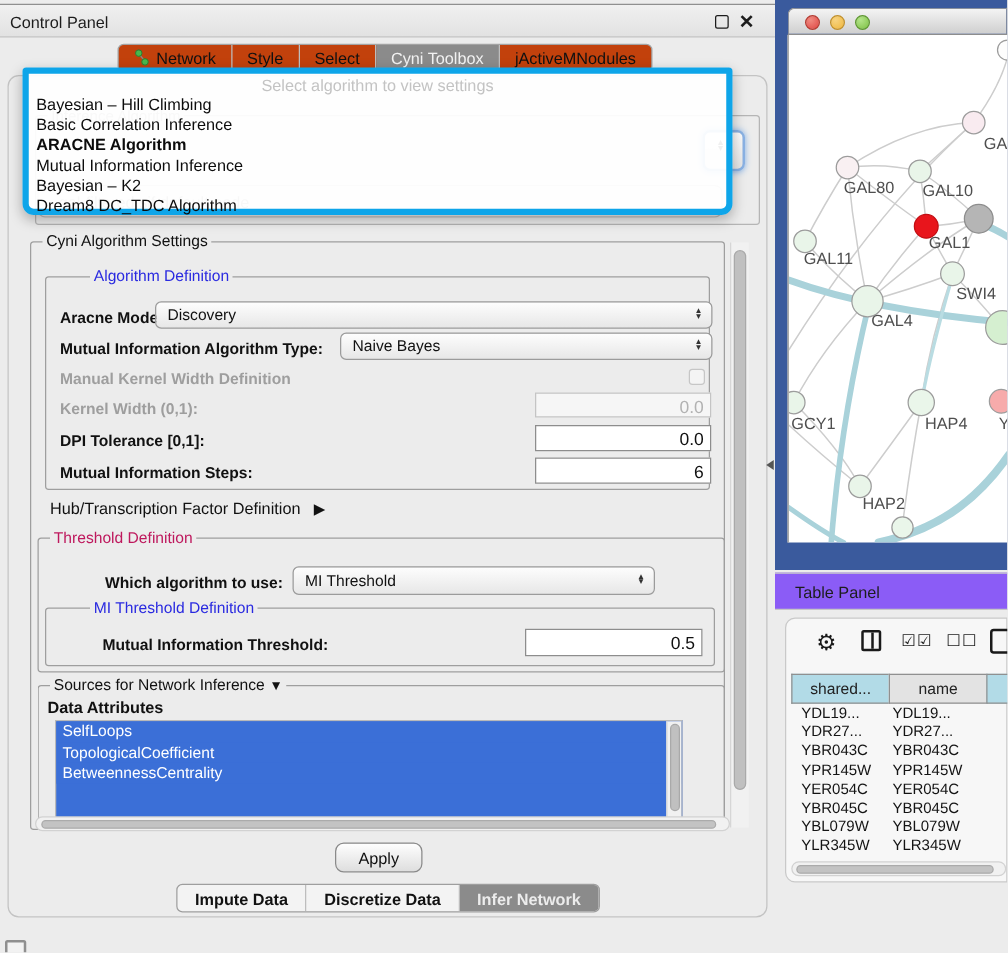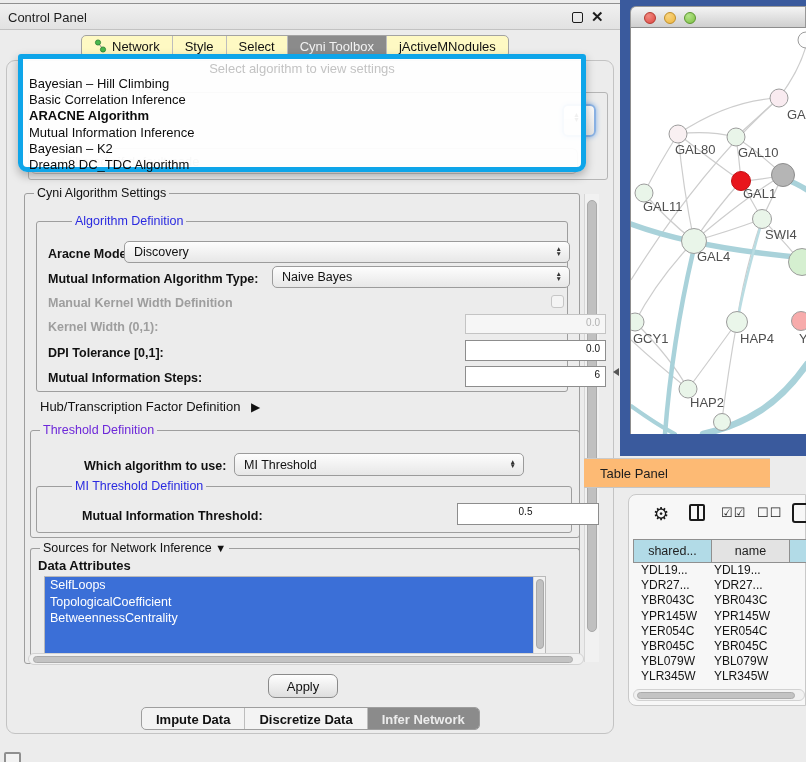--- a/index.html
+++ b/index.html
@@ -10,21 +10,21 @@
   
   .titlebar{left:0;top:3px;width:620px;height:27px;background:linear-gradient(#f0f0f0,#e2e2e2);
     border-top:1px solid #8f8f8f;border-bottom:1px solid #c2c2c2;}
   .titlebar .wtitle{position:absolute;left:8px;top:6px;font-size:13px;color:#1d1d1d;}
   .float-btn{position:absolute;left:572px;top:8px;width:11px;height:11px;border:1.6px solid #1c1c1c;border-radius:2px;}
   .close-btn{position:absolute;left:591px;top:4px;font-size:15px;font-weight:bold;color:#1c1c1c;}
 
   .mainpanel{left:6px;top:60px;width:608px;height:674px;background:#ececec;border:1px solid #c3c3c3;border-radius:9px;}
 
   
-  .tabbar{left:81px;top:35px;height:23px;display:flex;border:1px solid #a3a3a3;border-radius:5px;background:#fef9c3;overflow:hidden;z-index:5;}
+  .tabbar{left:94px;top:35px;height:23px;display:flex;border:1px solid #a3a3a3;border-radius:5px;background:#c2410c;overflow:hidden;z-index:5;}
   .tab{padding:3px 12px 0 12px;font-size:13px;color:#111;border-right:1px solid #bdbdbd;display:flex;align-items:flex-start;gap:5px;height:100%;}
   .tab:last-child{border-right:none;}
   .tab.sel{background:#8b8b8b;color:#f2f2f2;}
 
   
   .ghost-group{left:28px;top:92px;width:580px;height:88px;border:1px solid #b5b5b5;border-radius:3px;}
   .ghost-label{left:38px;top:86px;font-size:12px;color:#9a9a9a;background:#ececec;padding:0 3px;}
   .ghost-combo{left:562px;top:104px;width:34px;height:33px;border:2px solid #8ab2e4;border-radius:6px;
     background:linear-gradient(#fdfdfd,#e6e6e6);box-shadow:0 0 5px #7fb0ea;z-index:1;}
   .ghost-table{left:30px;top:148px;width:548px;height:26px;border:1px solid #c2c2c2;border-radius:6px;background:#f2f2f2;}
@@ -33,28 +33,28 @@
   
   .popup{left:18px;top:54px;width:568px;height:118px;background:rgba(255,255,255,0.93);
     border:5px solid #0ea5e9;border-radius:3px 3px 9px 9px;box-shadow:0 4px 10px rgba(0,0,0,0.28);z-index:6;}
   .popup .hint{text-align:center;font-size:13px;color:#c3c3c3;margin-top:2px;}
   .popup .item{font-size:13px;color:#0c0c0c;line-height:16.2px;padding-left:6px;}
   .popup .item.bold{font-weight:bold;}
 
   
   .group{border:1px solid #9e9e9e;border-radius:3px;}
   .gtitle{position:absolute;top:-8px;left:9px;font-size:12.5px;background:#ececec;padding:0 3px;white-space:nowrap;}
-  .blue{color:#2a2ae0;margin-left:26px;} .green{color:#6d28d9;} .blk{color:#111;}
+  .blue{color:#2a2ae0;margin-left:26px;} .green{color:#be185d;} .blk{color:#111;}
   .lbl{font-size:12.5px;font-weight:bold;color:#111;white-space:nowrap;}
   .lbl.dis{color:#9e9e9e;}
   .combo{border:1px solid #9b9b9b;border-radius:5px;background:linear-gradient(#fdfdfd,#e7e7e7);
     font-size:12.5px;color:#111;display:flex;align-items:center;padding-left:9px;}
   .combo .sp{position:absolute;right:7px;top:50%;transform:translateY(-52%);display:flex;flex-direction:column;
     font-size:6.5px;line-height:4.6px;color:#333;}
-  .field{border:1px solid #8d8d8d;background:#fff;font-size:10px;color:#111;text-align:right;padding:2px 5px 0 0;margin-left:37px;}
+  .field{border:1px solid #8d8d8d;background:#fff;font-size:14px;color:#111;text-align:right;padding:2px 5px 0 0;}
   .field.dis{border:1px solid #c4c4c4;background:#f6f6f6;color:#b2b2b2;}
   .chk{width:13px;height:13px;border:1px solid #c6c6c6;border-radius:3px;background:#f4f4f4;}
 
   
   .vtrack{background:#f1f1f1;border-left:1px solid #d6d6d6;}
   .vthumb{background:#c0c0c0;border:1px solid #a9a9a9;border-radius:6px;}
   .htrack{background:#f1f1f1;border:1px solid #d2d2d2;border-radius:7px;}
   .hthumb{background:#c3c3c3;border:1px solid #ababab;border-radius:5px;}
 
   
@@ -70,21 +70,21 @@
   .btab.sel{background:#8b8b8b;color:#ececec;}
 
   
   .bluezone{left:620px;top:0;width:186px;height:456px;background:#3a5a9d;}
   .netwin-titlebar{left:630px;top:6px;width:176px;height:22px;background:linear-gradient(#f4f4f4,#cfcfcf);
     border:1px solid #989898;border-bottom:1px solid #8d8d8d;border-radius:6px 0 0 0;}
   .light{position:absolute;top:5px;width:12px;height:12px;border-radius:50%;}
   .canvas{left:630px;top:28px;width:176px;height:406px;background:#fff;border-left:1px solid #8d8d8d;overflow:hidden;}
 
   
-  .tp-bar{left:584px;top:458px;width:186px;height:30px;background:#fdba74;border-top:1px solid #cacaca;border-bottom:1px solid #c6c6c6;text-align:center;}
+  .tp-bar{left:620px;top:458px;width:186px;height:30px;background:#8b5cf6;border-top:1px solid #cacaca;border-bottom:1px solid #c6c6c6;text-align:center;}
   .tp-bar span{position:absolute;left:16px;top:7px;font-size:13px;color:#1d1d1d;}
   .tablewin{left:628px;top:494px;width:178px;height:212px;background:#f7f7f7;border:1px solid #c9c9c9;border-radius:8px 0 0 8px;}
   .ticon{position:absolute;color:#1a1a1a;}
   .thead{position:absolute;top:44px;left:4px;display:flex;height:24px;}
   .thcell{border:1px solid #909090;border-right:none;font-size:12.5px;color:#222;text-align:center;padding-top:4px;overflow:hidden;}
   .trow{display:flex;height:15.2px;}
   .tcell{font-size:12px;color:#141414;overflow:hidden;white-space:nowrap;padding-left:8px;}
   .tcell.c0{width:78px;} .tcell.c1{width:78px;} .tcell.c2{width:30px;text-align:left;padding-left:4px;margin-top:23px;}
 
   .mini-icon{left:4px;top:752px;width:17px;height:13px;border:2px solid #8f8f8f;border-radius:2px;background:#f2f2f2;}
@@ -197,21 +197,21 @@
     <span>MI Threshold</span>
     <span class="sp">
         <span>▲</span>
         <span>▼</span>
       </span>
   </div>
   <div class="abs group" style="left:36px;top:486px;width:536px;height:47px;">
     <span class="gtitle blue">MI Threshold Definition</span>
   </div>
   <span class="abs lbl" style="left:46px;top:509px;margin-left:36px;">Mutual Information Threshold:</span>
-  <div class="abs field" style="left:420px;top:503px;width:142px;height:22px;text-align:center;">0.5</div>
+  <div class="abs field" style="left:420px;top:503px;width:142px;height:22px;">0.5</div>
 
   <div class="abs group" style="left:30px;top:548px;width:550px;height:116px;border-bottom:none;">
     <span class="gtitle blk">
       <span>Sources for Network Inference</span>
       <span style="font-size:11px;">▼</span>
     </span>
   </div>
   <span class="abs lbl" style="left:38px;top:558px;font-size:13px;">Data Attributes</span>
   <div class="abs attr-list">
     <div class="attr-item">SelfLoops</div>

